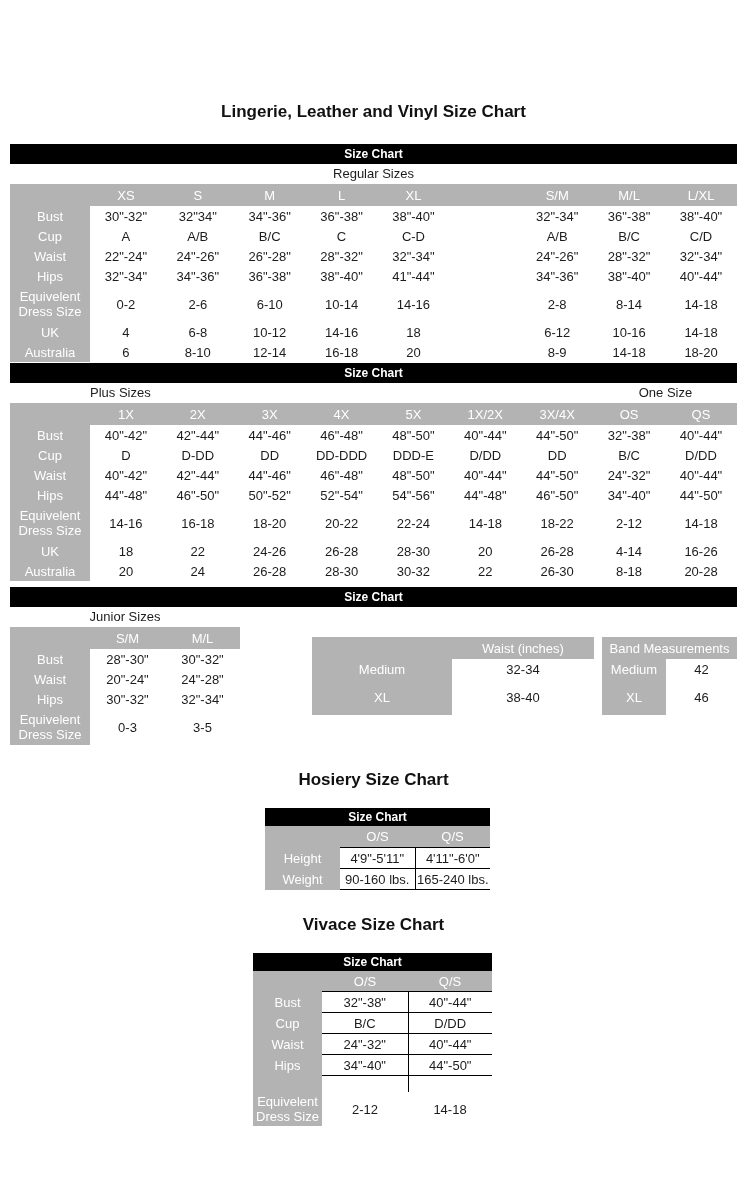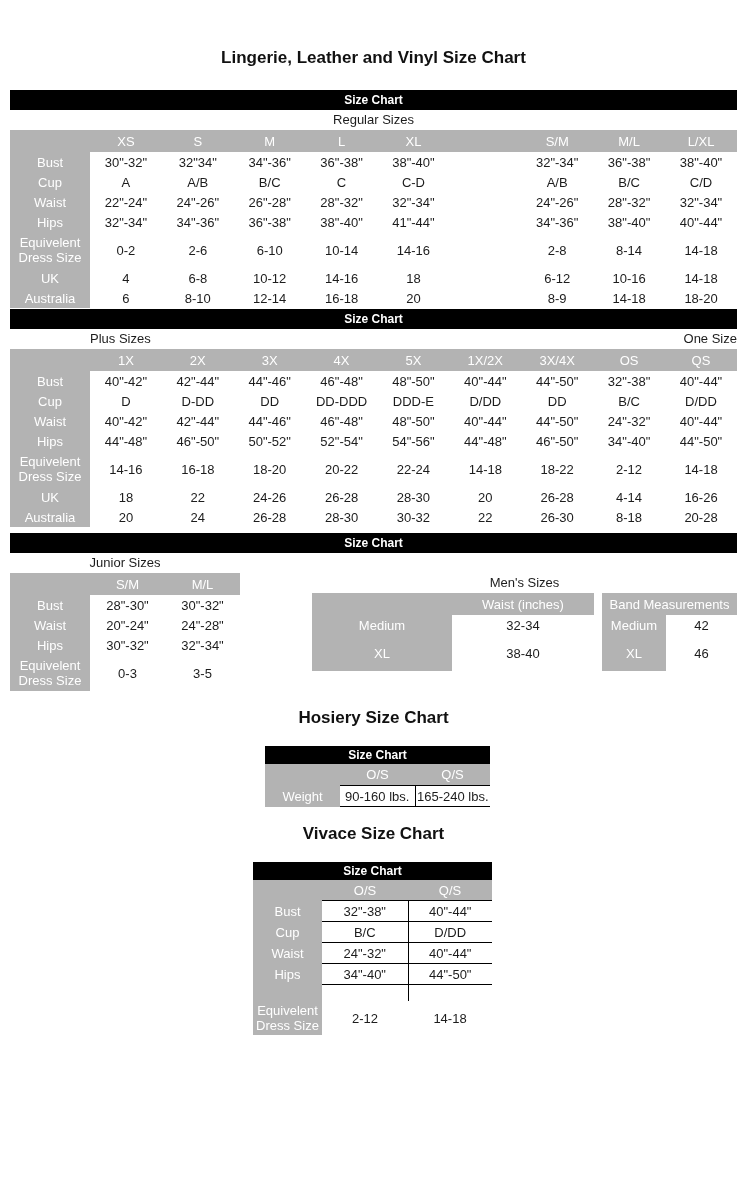--- a/index.html
+++ b/index.html
@@ -1,18 +1,18 @@
 <!DOCTYPE html>
 <html><head>
 <meta charset="utf-8">
 <style>
   html,body{margin:0;padding:0;background:#fff;}
   .page{position:relative;width:747px;height:1200px;background:#fff;overflow:hidden;
         font-family:"Liberation Sans",sans-serif;color:#1c1c1c;}
-  .main-title{margin:0 10px;padding-top:48px;text-align:center;
+  .main-title{margin:8px 10px;padding-top:94px;text-align:center;
               font-size:17px;font-weight:bold;line-height:19px;color:#111;}
   .bar{margin:0 10px;height:20px;background:#000;color:#fff;font-size:12px;
        font-weight:bold;line-height:20px;text-align:center;}
   .bar.first{margin-top:23px;}
   .bar.second{margin-top:1px;}
   .bar.third{margin-top:6px;}
   .section-row{margin:0 10px;height:20px;line-height:20px;text-align:center;font-size:13px;}
 
   table.matrix{border-collapse:collapse;table-layout:fixed;}
   table.matrix td{height:20px;padding:0;text-align:center;font-size:13px;line-height:15px;
@@ -23,28 +23,28 @@
   td.spacer{background:#fff;}
   tr.tall td{height:36px;margin-left:40px;}
   td.b{border-top:1px solid #000;border-bottom:1px solid #000;}
   td.dv{border-left:1px solid #000;}
   tr.gap td{height:16px;}
 
   .t-regular,.t-plus{width:727px;margin:0 10px;}
 
   .plus-labels{position:relative;height:20px;margin:0 10px;font-size:13px;}
   .plus-left{position:absolute;left:80px;width:360px;line-height:20px;}
-  .plus-right{position:absolute;left:584px;width:143px;text-align:right;line-height:20px;}
+  .plus-right{position:absolute;left:584px;width:143px;text-align:center;line-height:20px;}
 
   .jm-row{margin:0 10px;display:flex;justify-content:space-between;align-items:center;}
   .section-label{height:20px;line-height:20px;text-align:center;font-size:13px;}
   .t-junior{width:230px;}
   .t-mens{width:425px;}
 
-  .sub-title{margin:18px 10px 0;text-align:center;font-size:17px;font-weight:bold;line-height:18px;color:#111;}
+  .sub-title{margin:26px 10px 0;text-align:center;font-size:17px;font-weight:bold;line-height:18px;color:#111;}
   .block-bar{height:18px;background:#000;color:#fff;font-size:12px;font-weight:bold;
              line-height:18px;text-align:center;}
   .hosiery-block{margin:19px 0 0 265px;width:225px;}
   .t-hosiery{width:225px;}
   .t-hosiery td{height:22px;}
   .t-hosiery tr.hdr td{height:21px;}
   .vivace-block{margin:19px 0 0 253px;width:239px;}
   .t-vivace{width:239px;}
   .t-vivace td{height:21px;}
   .t-vivace tr.hdr td{height:20px;}
@@ -326,21 +326,20 @@
             </tr>
             <tr class="tall">
               <td class="row-label">Equivelent Dress Size</td>
               <td class="val">0-3</td>
               <td class="val">3-5</td>
             </tr>
           </tbody>
         </table>
     </div>
     <div>
-      <div class="section-label">Men's Sizes</div>
       <table class="matrix t-mens">
         <colgroup>
           <col style="width:140px">
             <col style="width:142px">
             <col style="width:8px">
           <col style="width:64px">
             <col style="width:71px">
         </colgroup>
         <tbody>
             <tr class="hdr">
@@ -377,20 +376,25 @@
           <col style="width:75px">
           <col style="width:75px">
         </colgroup>
     <tbody>
           <tr class="hdr">
             <td class="corner"></td>
             <td class="col-h">O/S</td>
             <td class="col-h">Q/S</td>
           </tr>
           <tr>
+            <td class="row-label">Height</td>
+            <td class="val b">4'9"-5'11"</td>
+            <td class="val b dv">4'11"-6'0"</td>
+          </tr>
+          <tr>
             <td class="row-label">Weight</td>
             <td class="val b">90-160 lbs.</td>
             <td class="val b dv">165-240 lbs.</td>
           </tr>
         </tbody>
       </table>
   </div>
 
   <div class="sub-title">Vivace Size Chart</div>
   <div class="vivace-block">

